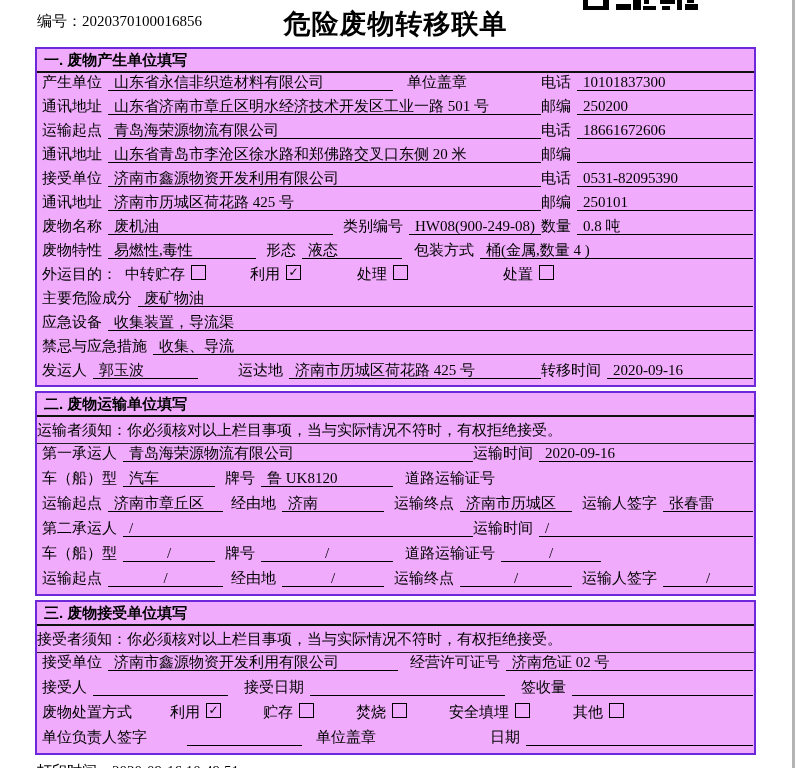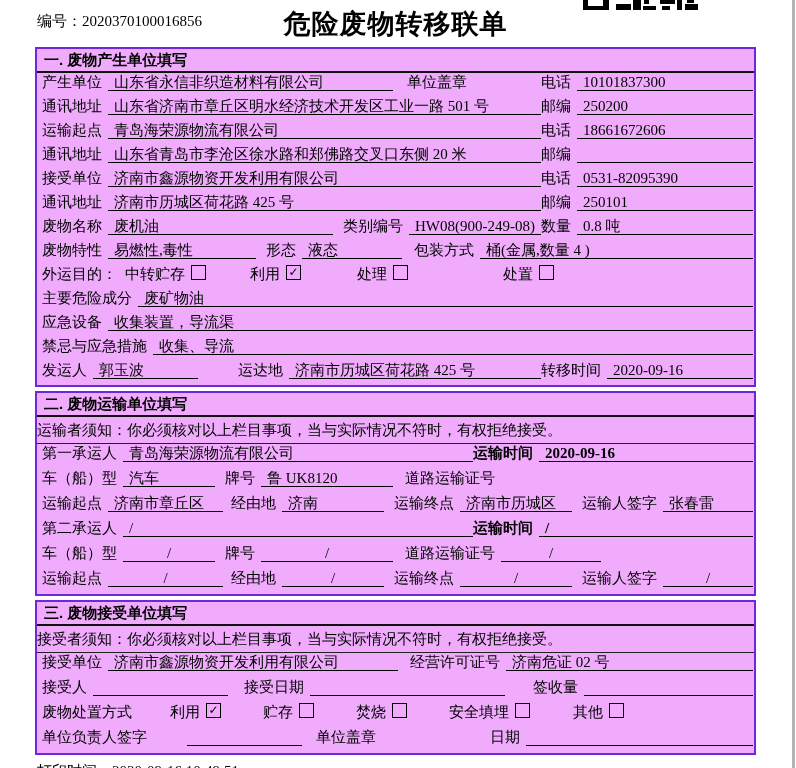--- a/index.html
+++ b/index.html
@@ -19,21 +19,21 @@
     border-bottom:2px solid #111;font-family:"Liberation Sans","DejaVu Sans",sans-serif;}
   .note{height:26px;line-height:27px;font-size:15px;border-bottom:1px solid #222;white-space:nowrap;}
   .row{display:flex;align-items:flex-start;height:24px;padding:0 1px 3px 5px;font-size:15px;box-sizing:border-box;}
   .row.h25{height:25px;}
   .lbl{line-height:18px;white-space:nowrap;flex-shrink:0;}
   .val{line-height:18px;height:18px;border-bottom:1px solid #000;white-space:nowrap;
        padding-left:6px;margin-left:6px;box-sizing:border-box;flex-shrink:0;overflow:visible;}
   .fill{flex:1 1 auto;min-width:0;}
   .ctr{text-align:center;padding-left:0;}
   .rg{display:flex;align-items:flex-end;flex-shrink:0;width:212px;}
-  .rg2{width:280px;font-weight:bold;}
+  .rg2{width:280px;}
   .cb{width:13px;height:13px;border:1px solid #000;font-size:12px;line-height:13px;text-align:center;
       margin:0 0 2px 6px;flex-shrink:0;font-family:"DejaVu Sans","Liberation Sans",sans-serif;}
   .spacer{flex:1 1 auto;}
   .footer{margin-top:7px;padding-left:2px;font-size:15px;}
 </style>
 </head>
 <body>
 
 <div class="page-edge"></div>
 
@@ -252,21 +252,21 @@
       <span class="val" style="width:290px">济南市鑫源物资开发利用有限公司</span>
       <span class="lbl" style="margin-left:12px">经营许可证号</span>
       <span class="val fill">济南危证 02 号</span>
     </div>
 
     <div class="row h25">
       <span class="lbl">接受人</span>
       <span class="val" style="width:135px"></span>
       <span class="lbl" style="margin-left:16px">接受日期</span>
       <span class="val" style="width:195px"></span>
-      <span class="lbl" style="margin-left:28px">签收量</span>
+      <span class="lbl" style="margin-left:16px">签收量</span>
       <span class="val fill"></span>
     </div>
 
     <div class="row h25">
       <span class="lbl">废物处置方式</span>
       <span class="lbl" style="margin-left:38px">利用</span>
       <span class="cb">✓</span>
       <span class="lbl" style="margin-left:42px">贮存</span>
       <span class="cb"></span>
       <span class="lbl" style="margin-left:42px">焚烧</span>

